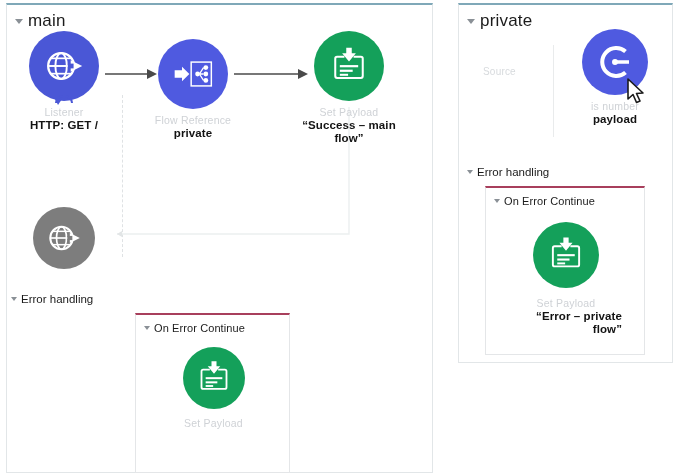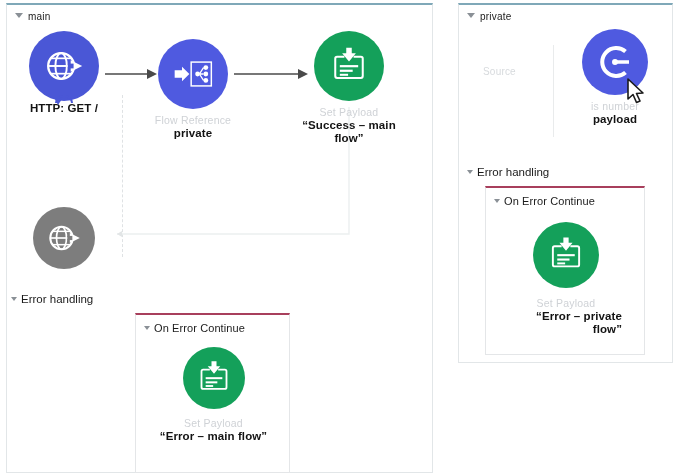--- a/index.html
+++ b/index.html
@@ -15,21 +15,21 @@
   .panel-main{
     left:6px;top:3px;width:427px;height:470px;
     border:1px solid #e2e6e8;border-top:2px solid #7fa8b8;
   }
   .panel-private{
     left:458px;top:3px;width:215px;height:360px;
     border:1px solid #e2e6e8;border-top:2px solid #7fa8b8;
   }
 
   .panel-title{
-    position:absolute;font-size:10px;color:#1b1b1b;letter-spacing:.2px;
+    position:absolute;font-size:17px;color:#1b1b1b;letter-spacing:.2px;
     white-space:nowrap;font-weight:500;text-align:right;
   }
   .tri{
     display:inline-block;width:0;height:0;vertical-align:2px;
     border-left:4px solid transparent;border-right:4px solid transparent;
     border-top:5px solid #8a9096;margin-right:5px;
   }
   .tri.sm{
     border-left-width:3.5px;border-right-width:3.5px;border-top-width:4.5px;
     margin-right:4px;
@@ -120,20 +120,21 @@
           <line x1="10" y1="16" x2="32" y2="16" stroke="#fff" stroke-width="1.8"></line>
           <line x1="10" y1="32" x2="32" y2="32" stroke="#fff" stroke-width="1.8"></line>
           <polygon points="31,18 43,24 31,30" fill="#fff"></polygon>
           <rect x="28" y="21.5" width="6" height="5" fill="#4a57d6"></rect>
         </svg>
         <svg style="position:absolute;left:50%;bottom:-7px;transform:translateX(-50%);" width="22" height="16" viewBox="0 0 22 16">
           <path d="M3,11 a8,7 0 0 1 16,0" fill="none" stroke="#4a57d6" stroke-width="2"></path>
           <polygon points="2,7 9,7 5,13" fill="#4a57d6"></polygon>
         </svg>
       </div>
+      <div class="ghost-label">Listener</div>
       <div class="node-label">HTTP: GET /</div>
     </div>
 
     <div class="node" style="left:121px;top:34px;width:130px;">
       <div class="circle c-blue2" style="width:70px;height:70px;">
         <svg width="44" height="44" viewBox="0 0 48 48" aria-hidden="true">
           <polygon points="4,20 12,20 12,16 20,24 12,32 12,28 4,28" fill="#fff"></polygon>
           <rect x="22" y="11" width="22" height="26" fill="none" stroke="#fff" stroke-width="1.6"></rect>
           <circle cx="29" cy="24" r="2.6" fill="#fff"></circle>
           <circle cx="38" cy="17" r="2.6" fill="#fff"></circle>
@@ -189,21 +190,20 @@
           <svg width="40" height="40" viewBox="0 0 48 48" aria-hidden="true">
             <rect x="9" y="14" width="30" height="23" rx="2" fill="none" stroke="#fff" stroke-width="2.2"></rect>
             <rect x="19" y="8" width="10" height="10" fill="#14a05a"></rect>
             <polygon points="24,19 16.5,10 21,10 21,4 27,4 27,10 31.5,10" fill="#fff"></polygon>
             <rect x="14" y="23" width="20" height="2.4" fill="#fff"></rect>
             <rect x="14" y="28" width="14" height="2.4" fill="#fff"></rect>
             <rect x="14" y="32.5" width="9" height="2.2" fill="#fff"></rect>
           </svg>
         </div>
         <div class="ghost-label" style="margin-top:8px;">Set Payload</div>
-        <div class="node-label">“Error – main flow”</div>
       </div>
     </div>
 
   </div>
 
   <div class="panel panel-private">
 
     <div class="panel-title" style="left:8px;top:6px;">
       <span class="tri"></span><span>private</span>
     </div>

